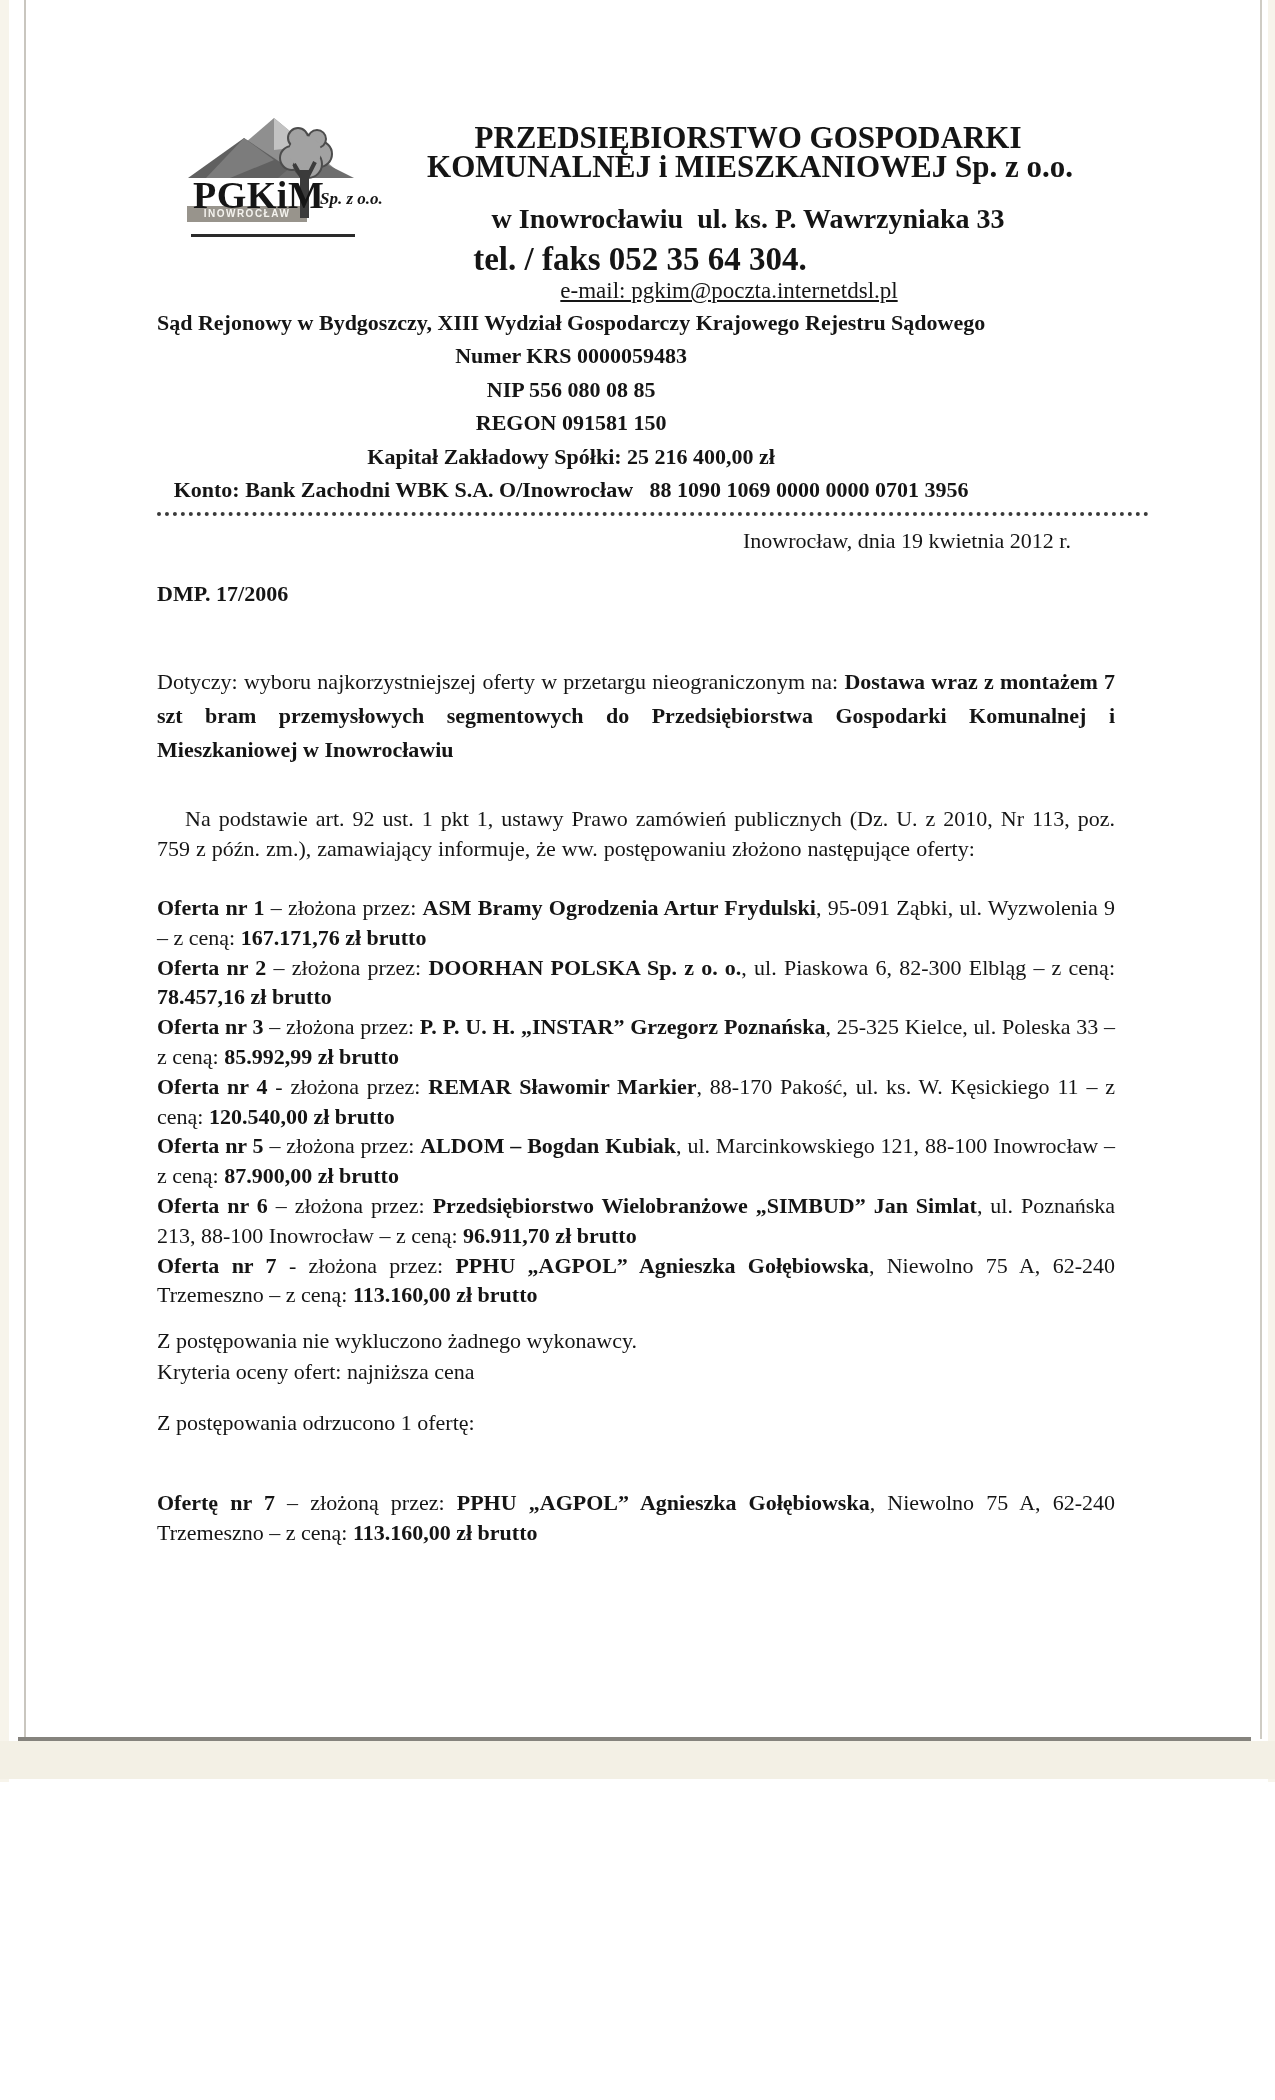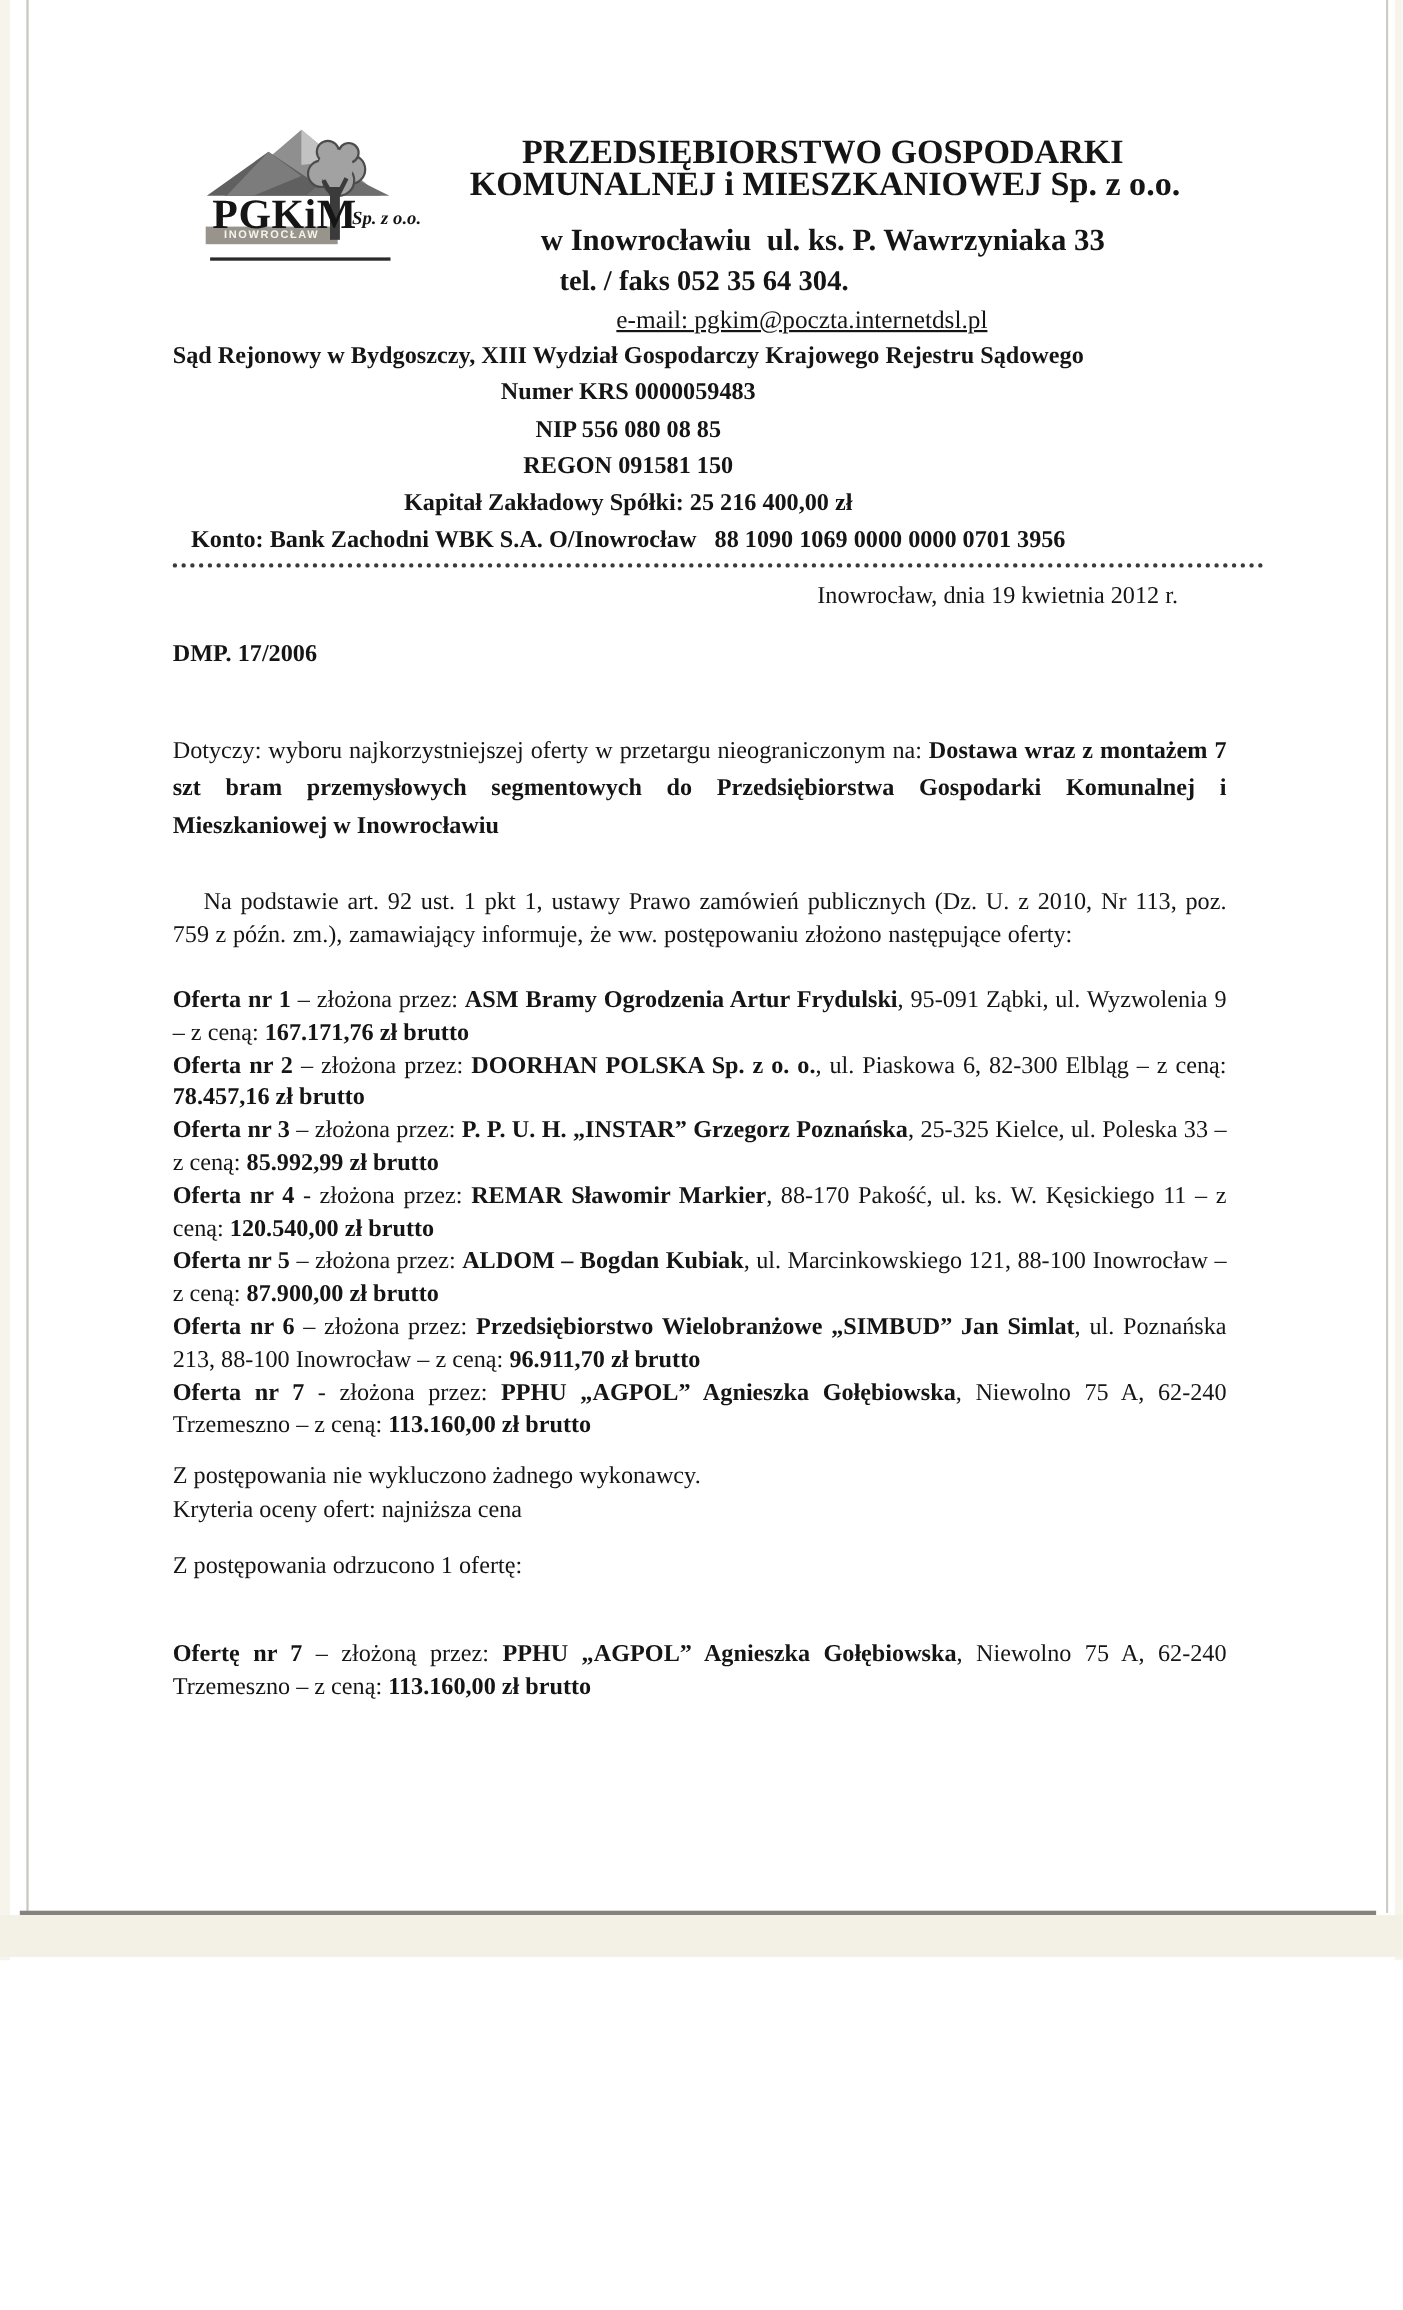--- a/index.html
+++ b/index.html
@@ -22,21 +22,21 @@
   #logo-form{left:320px;top:189px;font-size:17px;font-style:italic;font-weight:bold;z-index:3;}
   #logo-city-banner{left:187px;top:206px;width:120px;height:16px;background:#98948c;color:#f4f3ee;
     font-family:"Liberation Sans","DejaVu Sans",sans-serif;font-size:10px;font-weight:bold;
     letter-spacing:1.5px;text-align:center;line-height:16px;z-index:1;}
   #logo-underline{left:191px;top:234px;width:164px;height:3px;background:#2a2a2a;}
   
   .hline{position:absolute;white-space:pre;transform:translateX(-50%);font-weight:bold;}
   #h1{left:748px;top:120px;font-size:31px;}
   #h2{left:750px;top:149px;font-size:31px;}
   #h3{left:748px;top:203px;font-size:28px;}
-  #phone{left:640px;top:241px;font-size:26px;}
+  #phone{left:640px;top:241px;font-size:33px;}
   #email{left:692px;top:278px;font-size:23px;font-weight:normal;text-decoration:underline;margin-left:37px;}
   
   #registration{left:157px;top:306px;font-size:22px;font-weight:bold;line-height:33.4px;text-align:center;}
   #registration div{white-space:pre;}
   #dotted{left:157px;top:512px;width:992px;height:0;border-top:4px dotted #3a3a3a;}
   #date{left:743px;top:528px;font-size:22px;white-space:pre;}
   #ref{left:157px;top:581px;font-size:22px;font-weight:bold;}
   
   .para{position:absolute;left:157px;width:958px;font-size:22px;text-align:justify;}
   #subject{top:643px;line-height:34px;}

